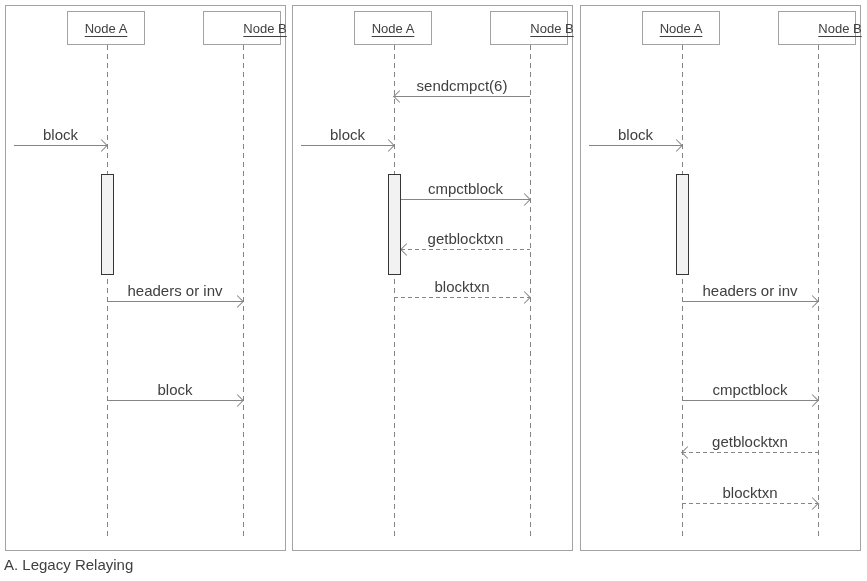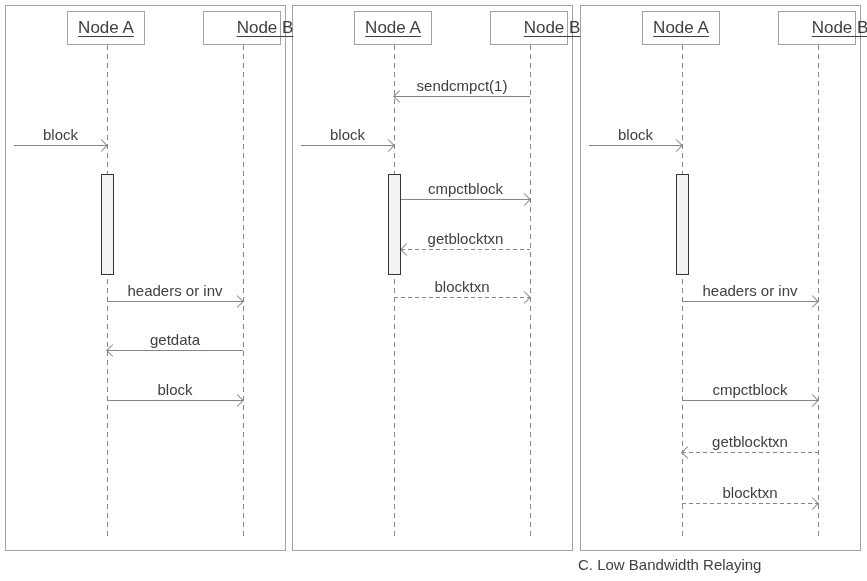--- a/index.html
+++ b/index.html
@@ -27,21 +27,21 @@
     width: 78px; height: 34px;
     border: 1px solid var(--border, #a3a3a3);
     background: var(--background, #ffffff);
     box-sizing: border-box;
     display: flex; align-items: center; justify-content: center;
     z-index: 3;
   }
   .node-a { left: 61px; }
   .node-b { left: 197px; padding-left: 46px; }
   .node span {
-    font-size: 17px;
+    font-size: 13px;
     color: var(--text, #404040);
     text-decoration: underline;
     text-underline-offset: 3px;
     text-decoration-thickness: 1px;
     white-space: nowrap;
   }
 
   .lifeline {
     position: absolute; top: 39px;
     width: 1px; height: 494px;
@@ -117,43 +117,39 @@
     <div class="activation"></div>
 
     <div class="msg" style="left:8px; top:119px; width:93px;">
       <div class="msg-label">block</div>
       <div class="msg-line solid arr-right"></div>
     </div>
     <div class="msg" style="left:101px; top:275px; width:136px;">
       <div class="msg-label">headers or inv</div>
       <div class="msg-line solid arr-right"></div>
     </div>
-    <div class="msg" style="left:101px; top:324px; width:136px;">
-      <div class="msg-label">getdata</div>
-      <div class="msg-line solid arr-left"></div>
-    </div>
     <div class="msg" style="left:101px; top:374px; width:136px;">
       <div class="msg-label">block</div>
       <div class="msg-line solid arr-right"></div>
     </div>
   </div>
 
   <div class="panel panel-b">
     <div class="node node-a">
       <span>Node A</span>
     </div>
     <div class="node node-b">
       <span>Node B</span>
     </div>
     <div class="lifeline lifeline-a"></div>
     <div class="lifeline lifeline-b"></div>
     <div class="activation"></div>
 
     <div class="msg" style="left:101px; top:70px; width:136px;">
-      <div class="msg-label">sendcmpct(1)</div>
+      <div class="msg-label">sendcmpct(6)</div>
       <div class="msg-line solid arr-left"></div>
     </div>
     <div class="msg" style="left:8px; top:119px; width:93px;">
       <div class="msg-label">block</div>
       <div class="msg-line solid arr-right"></div>
     </div>
     <div class="msg" style="left:108px; top:173px; width:129px;">
       <div class="msg-label">cmpctblock</div>
       <div class="msg-line solid arr-right"></div>
     </div>
@@ -193,15 +189,15 @@
     <div class="msg" style="left:101px; top:426px; width:136px;">
       <div class="msg-label">getblocktxn</div>
       <div class="msg-line dashed arr-left"></div>
     </div>
     <div class="msg" style="left:101px; top:477px; width:136px;">
       <div class="msg-label">blocktxn</div>
       <div class="msg-line dashed arr-right"></div>
     </div>
   </div>
 
-  <div class="caption caption-c">C. Low Bandwidth Relaying</div>
+  <div class="caption caption-a">A. Legacy Relaying</div>
 
 </div>
 
 </body></html>

